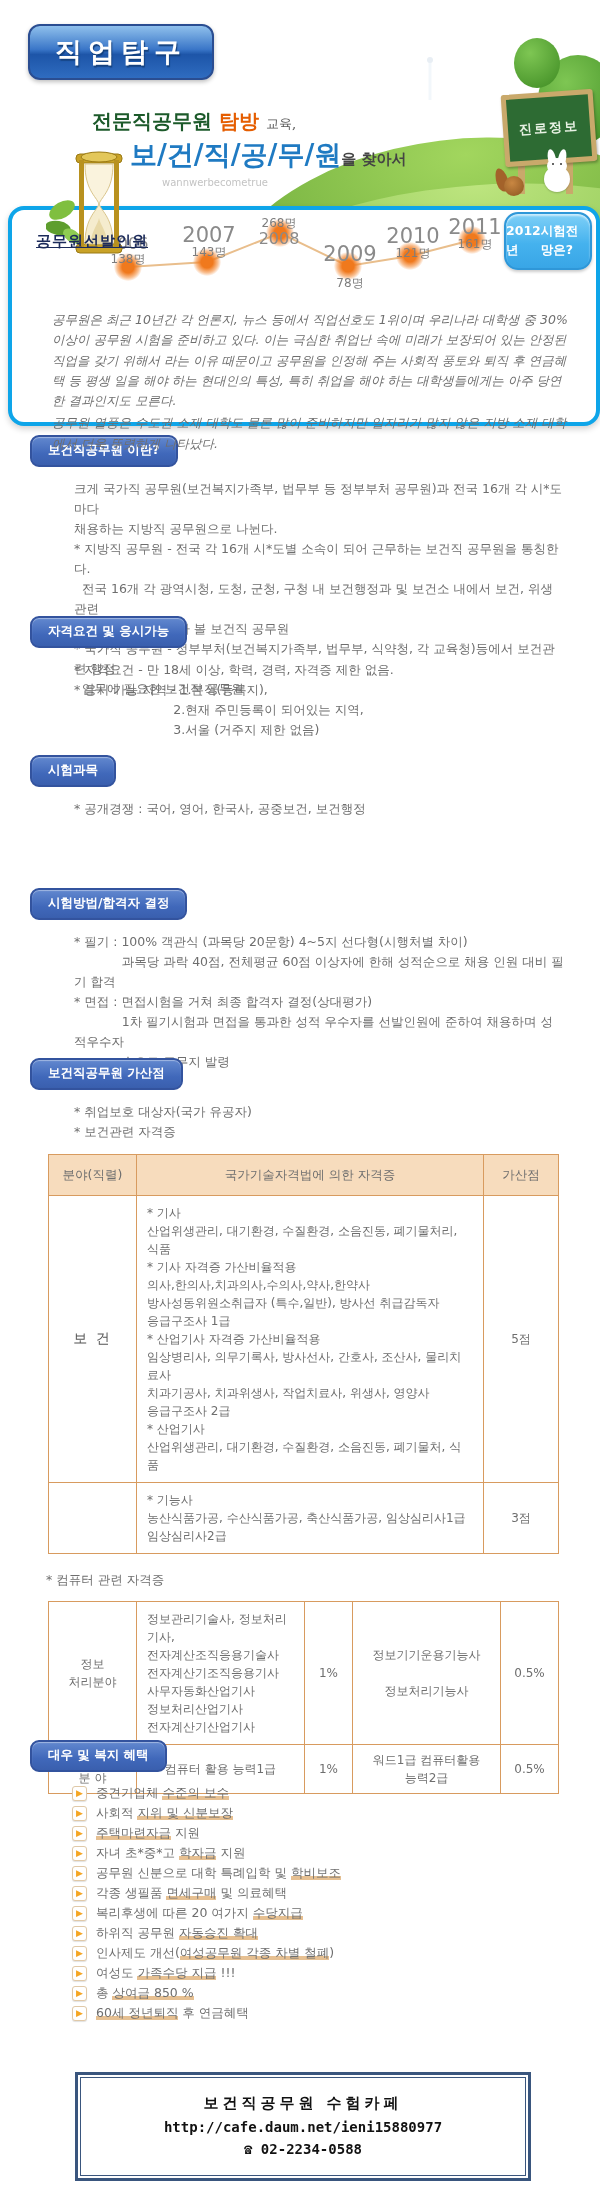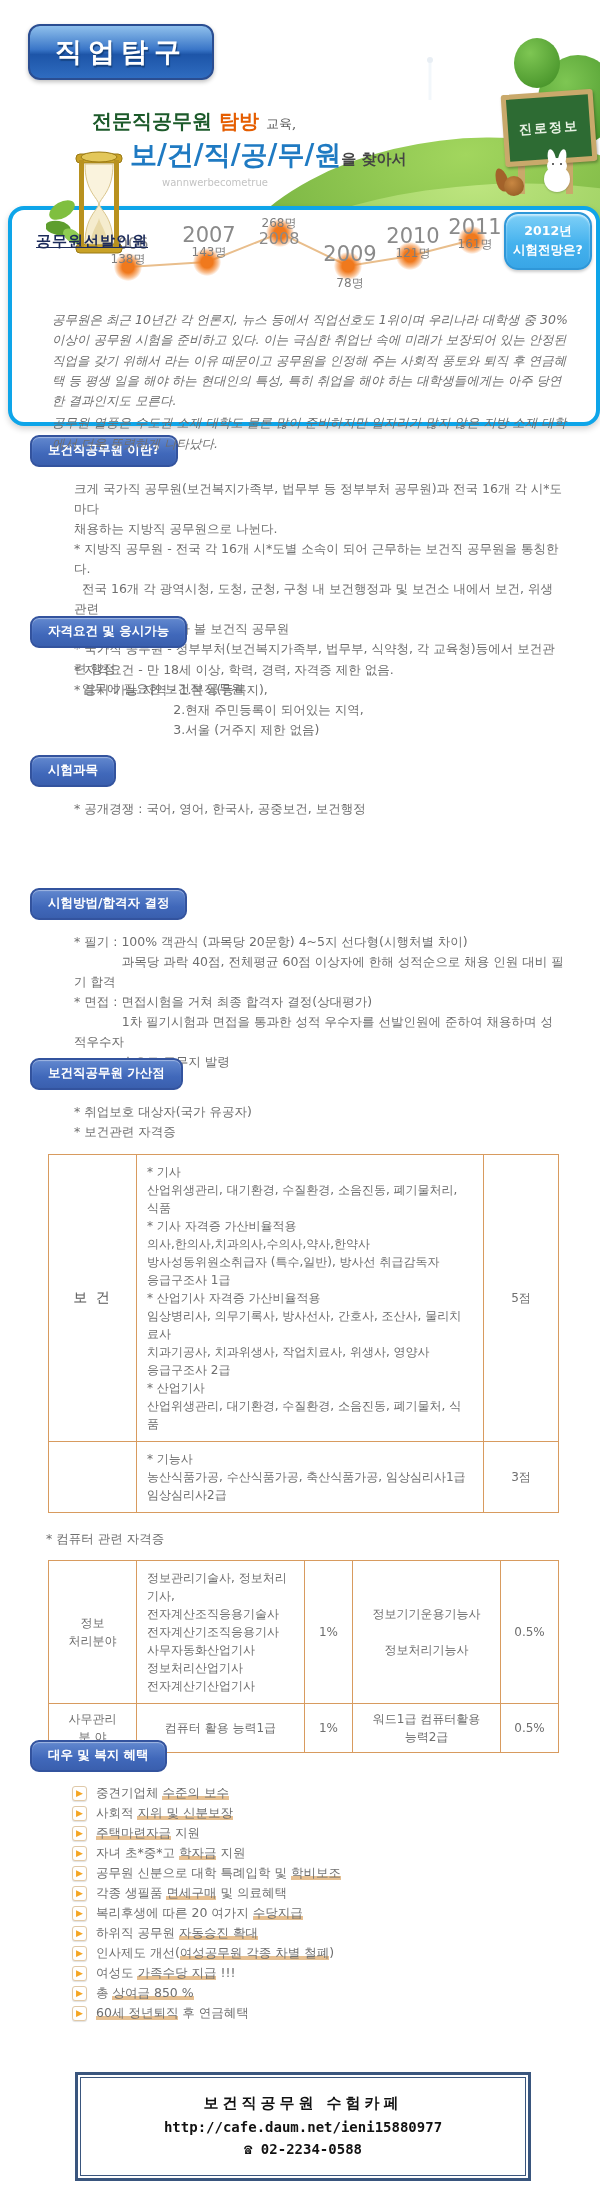--- a/index.html
+++ b/index.html
@@ -59,21 +59,21 @@
   .pt{position:absolute;width:72px;text-align:center;z-index:4;display:flex;flex-direction:column;}
   .pt .yr{font-size:21px;color:#8a8a8a;line-height:1.05;}
   .pt.small .yr{font-size:16px;}
   .pt .val{font-size:12px;color:#7d7d7d;line-height:1.15;}
   .pt.flip .val{order:-1;}
   #p0{left:92px;top:236px;} #p1{left:173px;top:224px;} #p2{left:243px;top:217px;}
   #p3{left:314px;top:243px;} #p4{left:377px;top:225px;} #p5{left:439px;top:216px;}
   #p3 .val{margin-top:12px;}
   #btn-2012{position:absolute;left:504px;top:212px;width:84px;height:54px;z-index:6;border-radius:14px;cursor:pointer;
             background:linear-gradient(180deg,#7fd0f7 0%,#45b2ee 55%,#39a6e6 100%);border:2px solid #2f97d8;
-            color:#fff;font-size:12.5px;font-weight:bold;display:flex;flex-direction:column;align-items:center;justify-content:center;line-height:1.5;
+            color:#fff;font-size:12.5px;font-weight:bold;display:flex;flex-direction:row;align-items:center;justify-content:center;line-height:1.5;
             box-shadow:inset 0 2px 2px rgba(255,255,255,.6),0 2px 3px rgba(0,0,0,.2);}
   #intro{position:absolute;left:40px;top:100px;width:516px;font-size:12.5px;line-height:1.62;color:#6e6e6e;}
   #intro p{margin:0 0 2px 0;}
   
   .section{position:absolute;left:0;width:600px;}
   #sec-what{top:435px;} #sec-qualify{top:616px;} #sec-subjects{top:755px;}
   #sec-method{top:888px;} #sec-bonus{top:1058px;} #sec-welfare{top:1740px;}
   .badge{display:inline-block;margin-left:30px;padding:5px 16px 6px 16px;border-radius:9px;cursor:default;
          background:linear-gradient(180deg,#6288cf 0%,#4068ba 60%,#3a5fae 100%);border:2px solid #33539e;
          color:#fff;font-size:12.5px;font-weight:bold;box-shadow:inset 0 1px 1px rgba(255,255,255,.4);}
@@ -259,20 +259,25 @@
     <div class="notes">* 취업보호 대상자(국가 유공자)
 * 보건관련 자격증</div>
 
     <table id="table1">
       <colgroup>
           <col class="c0">
           <col class="c1">
           <col class="c2">
         </colgroup>
       <tbody>
+          <tr>
+        <th>분야(직렬)</th>
+        <th>국가기술자격법에 의한 자격증</th>
+        <th>가산점</th>
+      </tr>
       <tr>
         <td class="field-cell">보   건</td>
         <td class="cell-pre">* 기사
 산업위생관리, 대기환경, 수질환경, 소음진동, 폐기물처리, 식품
  * 기사 자격증 가산비율적용
 의사,한의사,치과의사,수의사,약사,한약사
 방사성동위원소취급자 (특수,일반), 방사선 취급감독자
 응급구조사 1급
  * 산업기사 자격증 가산비율적용
 임상병리사, 의무기록사, 방사선사, 간호사, 조산사, 물리치료사

